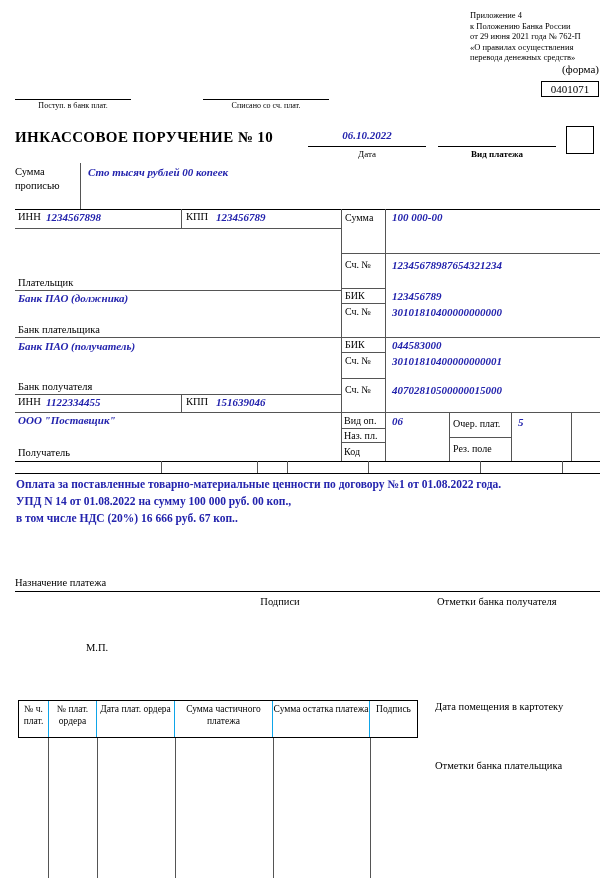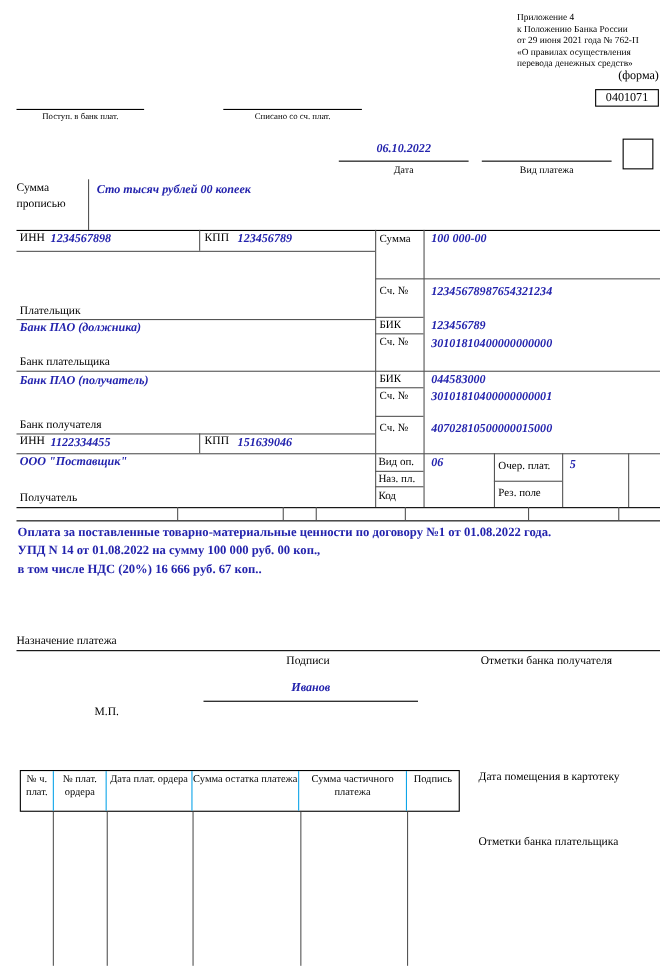--- a/index.html
+++ b/index.html
@@ -37,24 +37,25 @@
     <div>перевода денежных средств»</div>
   </div>
   <div class="abs" style="left:470px;top:63px;width:129px;text-align:right;font-size:11px;">(форма)</div>
   <div class="abs box center" style="left:541px;top:81px;width:58px;height:16px;font-size:11px;line-height:15px;">0401071</div>
 
   <div class="abs hld" style="left:15px;top:99px;width:116px;"></div>
   <div class="abs stamp" style="left:15px;top:101px;width:116px;">Поступ. в банк плат.</div>
   <div class="abs hld" style="left:203px;top:99px;width:126px;"></div>
   <div class="abs stamp" style="left:203px;top:101px;width:126px;">Списано со сч. плат.</div>
 
+  <div class="abs title" style="left:15px;top:129px;">ИНКАССОВОЕ ПОРУЧЕНИЕ № 10</div>
   <div class="abs val center" style="left:308px;top:129px;width:118px;height:17px;border-bottom:1px solid #000;">06.10.2022</div>
   <div class="abs center" style="left:308px;top:149px;width:118px;font-size:9px;">Дата</div>
   <div class="abs hld" style="left:438px;top:146px;width:118px;"></div>
-  <div class="abs center" style="left:438px;top:149px;width:118px;font-size:9px;">Вид платежа</div>
+  <div class="abs center" style="left:438px;top:149px;width:118px;font-size:9px;font-weight:bold;">Вид платежа</div>
   <div class="abs box" style="left:566px;top:126px;width:28px;height:28px;"></div>
 
   <div class="abs lbl" style="left:15px;top:166px;">Сумма</div>
   <div class="abs lbl" style="left:15px;top:180px;">прописью</div>
   <div class="abs vl" style="left:80px;top:163px;height:46px;"></div>
   <div class="abs val" style="left:88px;top:166px;">Сто тысяч рублей 00 копеек</div>
 
   <div class="abs hld" style="left:15px;top:209px;width:585px;"></div>
   <div class="abs hl" style="left:15px;top:228px;width:326px;"></div>
   <div class="abs hl" style="left:15px;top:290px;width:326px;"></div>
@@ -127,29 +128,28 @@
 
   <div class="abs purpose" style="left:16px;top:478px;">Оплата за поставленные товарно-материальные ценности по договору №1 от 01.08.2022 года.</div>
   <div class="abs purpose" style="left:16px;top:495px;">УПД N 14 от 01.08.2022 на сумму 100 000 руб. 00 коп.,</div>
   <div class="abs purpose" style="left:16px;top:512px;">в том числе НДС (20%) 16 666 руб. 67 коп..</div>
 
   <div class="abs lbl" style="left:15px;top:577px;">Назначение платежа</div>
   <div class="abs hld" style="left:15px;top:591px;width:585px;"></div>
 
   <div class="abs lbl center" style="left:200px;top:596px;width:160px;">Подписи</div>
   <div class="abs lbl" style="left:437px;top:596px;">Отметки банка получателя</div>
-  <div class="abs val center" style="left:185px;top:619px;width:195px;height:18px;border-bottom:1px solid #000;">Иванов</div>
   <div class="abs lbl" style="left:86px;top:642px;">М.П.</div>
 
   <div class="abs box" style="left:18px;top:700px;width:400px;height:38px;display:flex;">
     <div class="hdrcell" style="width:30px;">№ ч. плат.</div>
     <div class="hdrcell" style="width:48px;">№ плат. ордера</div>
     <div class="hdrcell" style="width:78px;">Дата плат. ордера</div>
+    <div class="hdrcell" style="width:98px;">Сумма частичного платежа</div>
     <div class="hdrcell" style="width:97px;">Сумма остатка платежа</div>
-    <div class="hdrcell" style="width:98px;">Сумма частичного платежа</div>
     <div class="hdrcell" style="width:47px;">Подпись</div>
   </div>
   <div class="abs vl" style="left:48px;top:738px;height:140px;"></div>
   <div class="abs vl" style="left:97px;top:738px;height:140px;"></div>
   <div class="abs vl" style="left:175px;top:738px;height:140px;"></div>
   <div class="abs vl" style="left:273px;top:738px;height:140px;"></div>
   <div class="abs vl" style="left:370px;top:738px;height:140px;"></div>
 
   <div class="abs lbl" style="left:435px;top:701px;width:170px;">Дата помещения в картотеку</div>
   <div class="abs lbl" style="left:435px;top:760px;width:170px;">Отметки банка плательщика</div>

